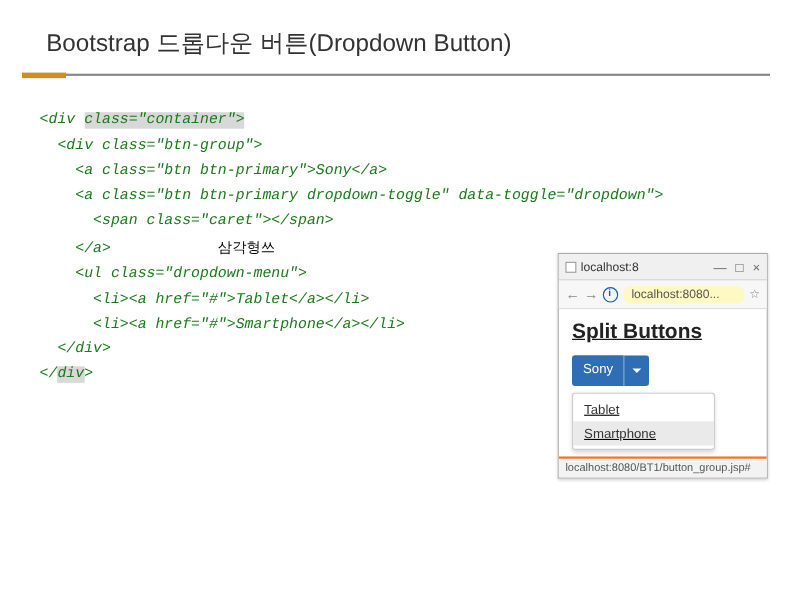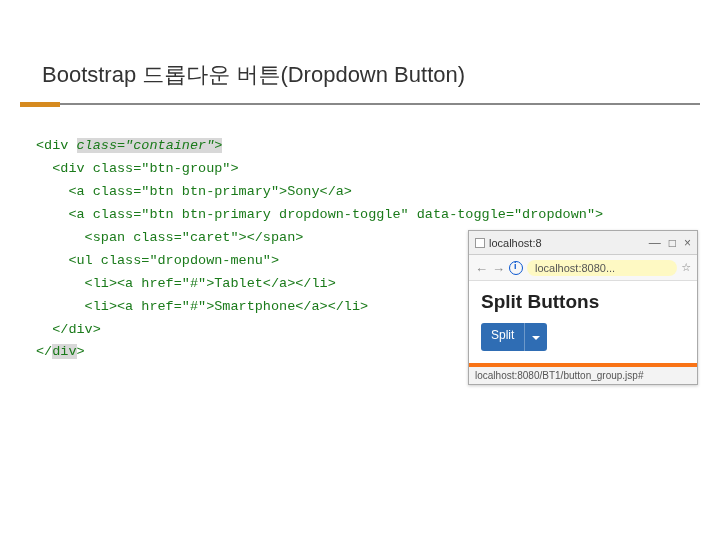--- a/index.html
+++ b/index.html
@@ -8,21 +8,20 @@
       height: 540px;
       background: #fff;
       font-family: Arial, sans-serif;
       position: relative;
     }
     .slide-title {
       font-size: 22px;
       color: #333;
       padding: 24px 16px 12px 42px;
       font-weight: normal;
-      margin-top: 36px;
     }
     .title-underline {
       display: flex;
       margin-left: 20px;
       margin-right: 20px;
     }
     .orange-seg {
       width: 40px;
       height: 5px;
       background: #d68a1f;
@@ -36,33 +35,33 @@
     .code-block {
       margin: 28px 36px 0 36px;
       font-family: "Consolas", "Courier New", monospace;
       font-size: 13.5px;
       line-height: 1.7;
       color: #000;
       position: relative;
     }
     .code-line { white-space: pre; }
     .hl { background: #d8d8d8; }
-    .tag { color: #1a7a1a; }
+    .tag { color: #1a7a1a; font-style: italic; }
     .attr { color: #1a7a1a; font-style: italic; }
     .note {
       color: #000;
       font-style: normal;
       font-family: Arial, sans-serif;
       font-size: 13px;
     }
     .browser-preview {
       position: absolute;
       right: 22px;
       top: 230px;
-      width: 230px;
+      width: 191px;
       border: 1px solid #aaa;
       background: #fff;
       font-family: Arial, sans-serif;
       box-shadow: 0 1px 3px rgba(0,0,0,0.2);
     }
     .browser-titlebar {
       height: 24px;
       background: #f0f0f0;
       border-bottom: 1px solid #ccc;
       display: flex;
@@ -101,20 +100,21 @@
       content: "i"; color: #0b57d0; font-size: 9px; font-weight: bold;
       position: absolute; left: 4px; top: -1px;
     }
     .addr-text {
       background: #fef9c3; border-radius: 10px; padding: 2px 8px; flex: 1;
       overflow: hidden; white-space: nowrap;
     }
     .addr-star { color: #888; }
     .browser-body {
       padding: 10px 24px 6px 12px;
+      text-decoration: underline;
     }
     .bb-heading {
       font-size: 19px;
       font-weight: bold;
       color: #222;
       margin-bottom: 10px;
     }
     .split-btn {
       display: inline-flex;
       margin-bottom: 6px;
@@ -152,21 +152,21 @@
     .dd-item {
       font-size: 12px;
       padding: 4px 10px;
       color: #333;
     }
     .dd-item.hover {
       background: #eaeaea;
     }
     .browser-status {
       background: #f3f3f3;
-      border-top: 4px solid #f97316;
+      border-top: 2px solid #f97316;
       font-size: 10px;
       color: #555;
       padding: 3px 6px;
       overflow: hidden;
       white-space: nowrap;
     }
   </style>
 </head>
 <body>
 
@@ -175,20 +175,21 @@
   <div class="orange-seg"></div>
   <div class="gray-seg"></div>
 </div>
 
 <div class="code-block">
   <div class="code-line"><span class="tag">&lt;div </span><span class="attr hl">class="container"&gt;</span></div>
   <div class="code-line tag">  &lt;div class="btn-group"&gt;</div>
   <div class="code-line tag">    &lt;a class="btn btn-primary"&gt;Sony&lt;/a&gt;</div>
   <div class="code-line tag">    &lt;a class="btn btn-primary dropdown-toggle" data-toggle="dropdown"&gt;</div>
   <div class="code-line tag">      &lt;span class="caret"&gt;&lt;/span&gt;</div>
+  <div class="code-line"><span class="tag">    &lt;/a&gt;</span><span>            </span><span class="note">삼각형쓰</span></div>
   <div class="code-line tag">    &lt;ul class="dropdown-menu"&gt;</div>
   <div class="code-line tag">      &lt;li&gt;&lt;a href="#"&gt;Tablet&lt;/a&gt;&lt;/li&gt;</div>
   <div class="code-line tag">      &lt;li&gt;&lt;a href="#"&gt;Smartphone&lt;/a&gt;&lt;/li&gt;</div>
   <div class="code-line tag">  &lt;/div&gt;</div>
   <div class="code-line"><span class="tag">&lt;/</span><span class="tag hl">div</span><span class="tag">&gt;</span></div>
 </div>
 
 <div class="browser-preview">
   <div class="browser-titlebar">
     <div class="tb-left">
@@ -204,18 +205,22 @@
   <div class="browser-addr">
     <span class="addr-arrow">←</span>
     <span class="addr-arrow">→</span>
     <span class="addr-circle"></span>
     <span class="addr-text">localhost:8080...</span>
     <span class="addr-star">☆</span>
   </div>
   <div class="browser-body">
     <div class="bb-heading">Split Buttons</div>
     <div class="split-btn">
-      <div class="sb-main">Split</div>
+      <div class="sb-main">Sony</div>
       <div class="sb-caret"></div>
+    </div>
+    <div class="dd-menu">
+      <div class="dd-item">Tablet</div>
+      <div class="dd-item hover">Smartphone</div>
     </div>
   </div>
   <div class="browser-status">localhost:8080/BT1/button_group.jsp#</div>
 </div>
 
 </body></html>

